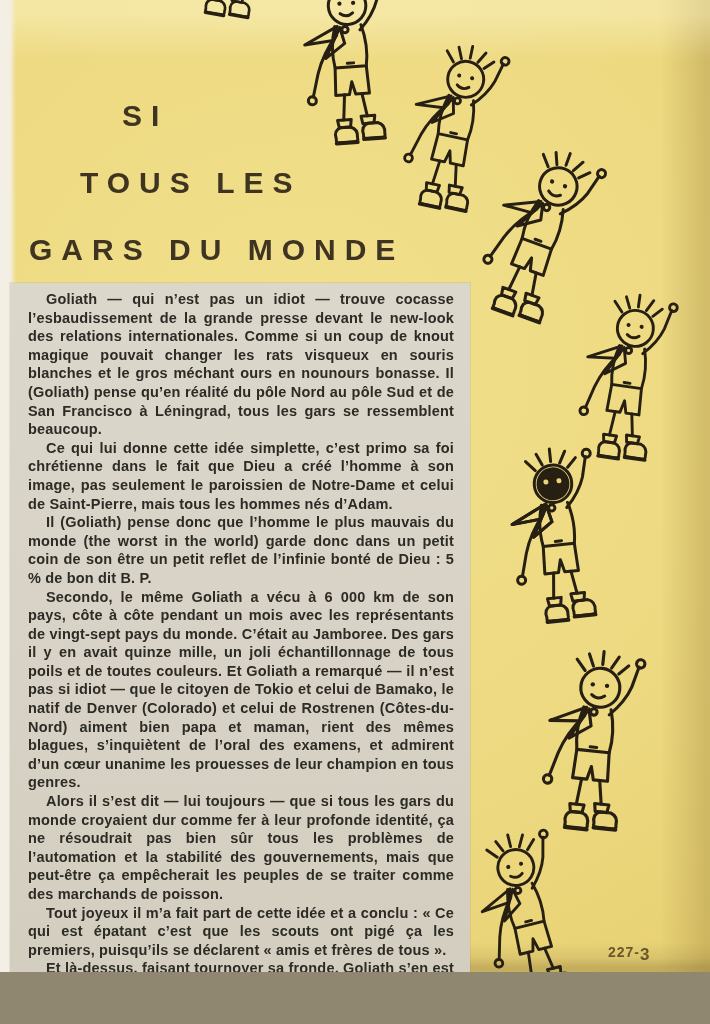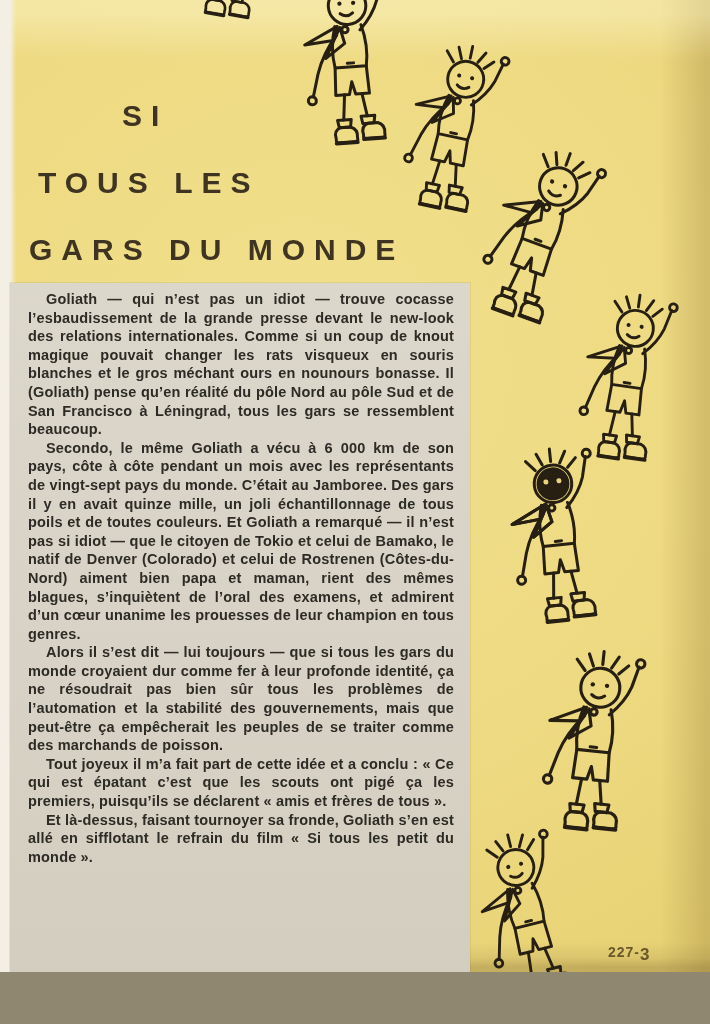--- a/index.html
+++ b/index.html
@@ -19,21 +19,21 @@
 
   
   .title{
     position:absolute;left:20px;top:82px;
     color:#3e3421;
     font-weight:700;font-size:30px;
     letter-spacing:.30em;line-height:67px;
     white-space:nowrap;
   }
   .title .l1{margin-left:102px}
-  .title .l2{margin-left:18px}
+  .title .l2{margin-left:60px}
   .title .l3{margin-left:9px}
 
   
   .panel{
     position:absolute;left:10px;top:283px;
     width:460px;height:732px;
     box-sizing:border-box;
     padding:7px 16px 10px 18px;
     background:linear-gradient(180deg,#dcd7cb 0%,#d7d2c5 55%,#d2cdbe 100%);
     box-shadow:0 0 0 1px rgba(120,110,80,.12);
@@ -69,20 +69,22 @@
 <div class="page">
 
   <header class="title">
     <div class="l1">SI</div>
     <div class="l2">TOUS LES</div>
     <div class="l3">GARS DU MONDE</div>
   </header>
 
   <section class="panel">
     <p>Goliath — qui n’est pas un idiot — trouve cocasse l’esbaudissement de la grande presse devant le new-look des relations internationales. Comme si un coup de knout magique pouvait changer les rats visqueux en souris blanches et le gros méchant ours en nounours bonasse. Il (Goliath) pense qu’en réalité du pôle Nord au pôle Sud et de San Francisco à Léningrad, tous les gars se ressemblent beaucoup.</p>
+    <p>Ce qui lui donne cette idée simplette, c’est primo sa foi chrétienne dans le fait que Dieu a créé l’homme à son image, pas seulement le paroissien de Notre-Dame et celui de Saint-Pierre, mais tous les hommes nés d’Adam.</p>
+    <p>Il (Goliath) pense donc que l’homme le plus mauvais du monde (the worst in the world) garde donc dans un petit coin de son être un petit reflet de l’infinie bonté de Dieu : 5 % de bon dit B. P.</p>
     <p>Secondo, le même Goliath a vécu à 6 000 km de son pays, côte à côte pendant un mois avec les représentants de vingt-sept pays du monde. C’était au Jamboree. Des gars il y en avait quinze mille, un joli échantillonnage de tous poils et de toutes couleurs. Et Goliath a remarqué — il n’est pas si idiot — que le citoyen de Tokio et celui de Bamako, le natif de Denver (Colorado) et celui de Rostrenen (Côtes-du-Nord) aiment bien papa et maman, rient des mêmes blagues, s’inquiètent de l’oral des examens, et admirent d’un cœur unanime les prouesses de leur champion en tous genres.</p>
     <p>Alors il s’est dit — lui toujours — que si tous les gars du monde croyaient dur comme fer à leur profonde identité, ça ne résoudrait pas bien sûr tous les problèmes de l’automation et la stabilité des gouvernements, mais que peut-être ça empêcherait les peuples de se traiter comme des marchands de poisson.</p>
     <p>Tout joyeux il m’a fait part de cette idée et a conclu : « Ce qui est épatant c’est que les scouts ont pigé ça les premiers, puisqu’ils se déclarent « amis et frères de tous ».</p>
     <p>Et là-dessus, faisant tournoyer sa fronde, Goliath s’en est allé en sifflotant le refrain du film « Si tous les petit du monde ».</p>
 
   </section>
 
   <svg class="illustration" width="710" height="1024" viewBox="0 0 710 1024" aria-hidden="true">
     <defs>
       <g id="scout" fill="none" stroke="#261f12" stroke-width="2.4" stroke-linecap="round" stroke-linejoin="round">

